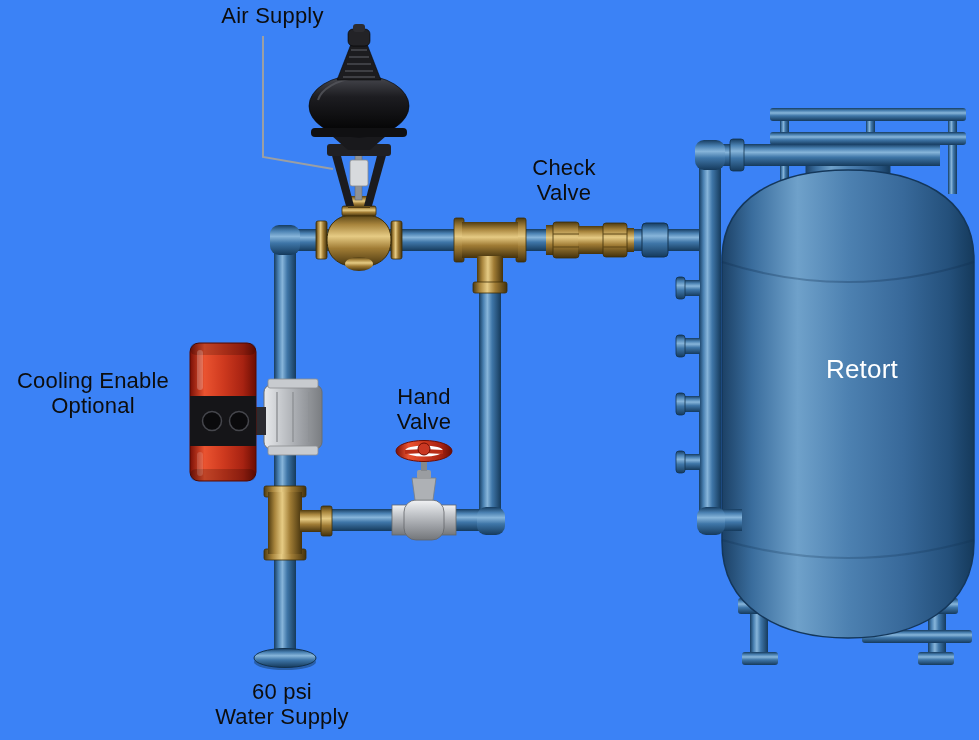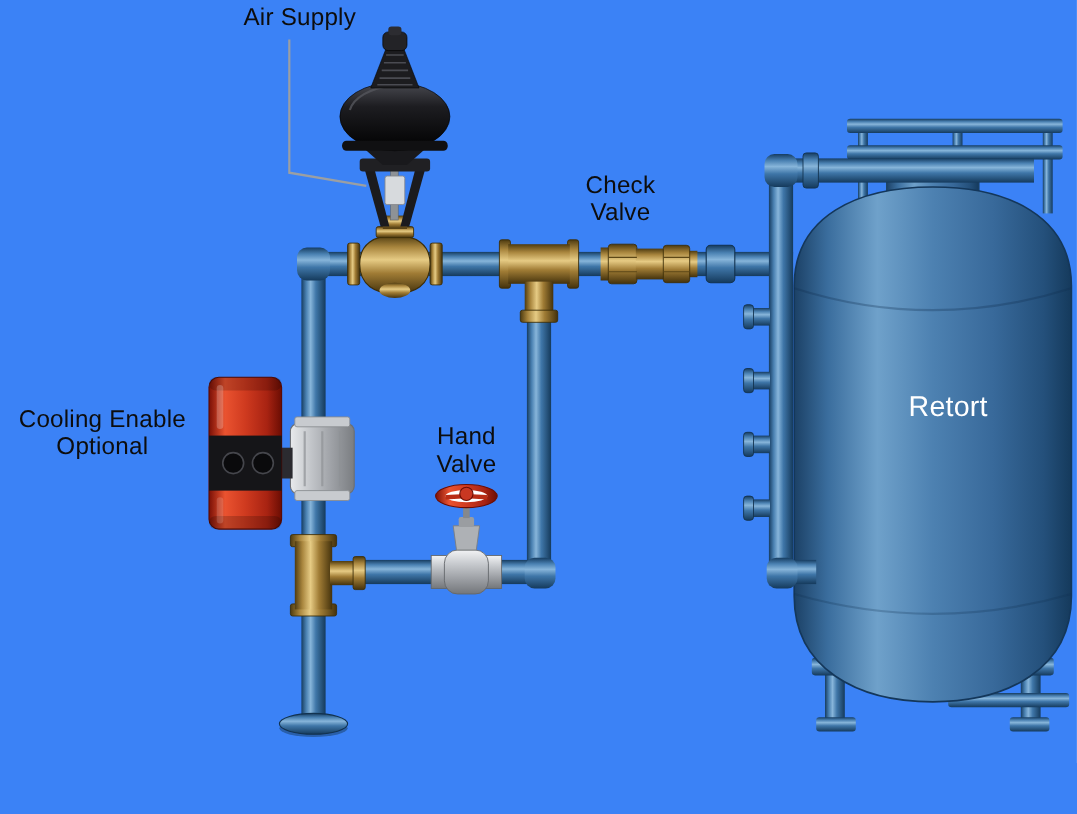--- a/index.html
+++ b/index.html
@@ -239,14 +239,18 @@
 <div class="lbl" style="left:0px;top:368px;width:186px;">
   <div>Cooling Enable</div>
   <div>Optional</div>
 </div>
 
 <div class="lbl" style="left:381px;top:384px;width:86px;">
   <div>Hand</div>
   <div>Valve</div>
 </div>
 
+<div class="lbl" style="left:196px;top:679px;width:172px;">
+  <div>60 psi</div>
+  <div>Water Supply</div>
+</div>
 
 </div>
 
 </body></html>

